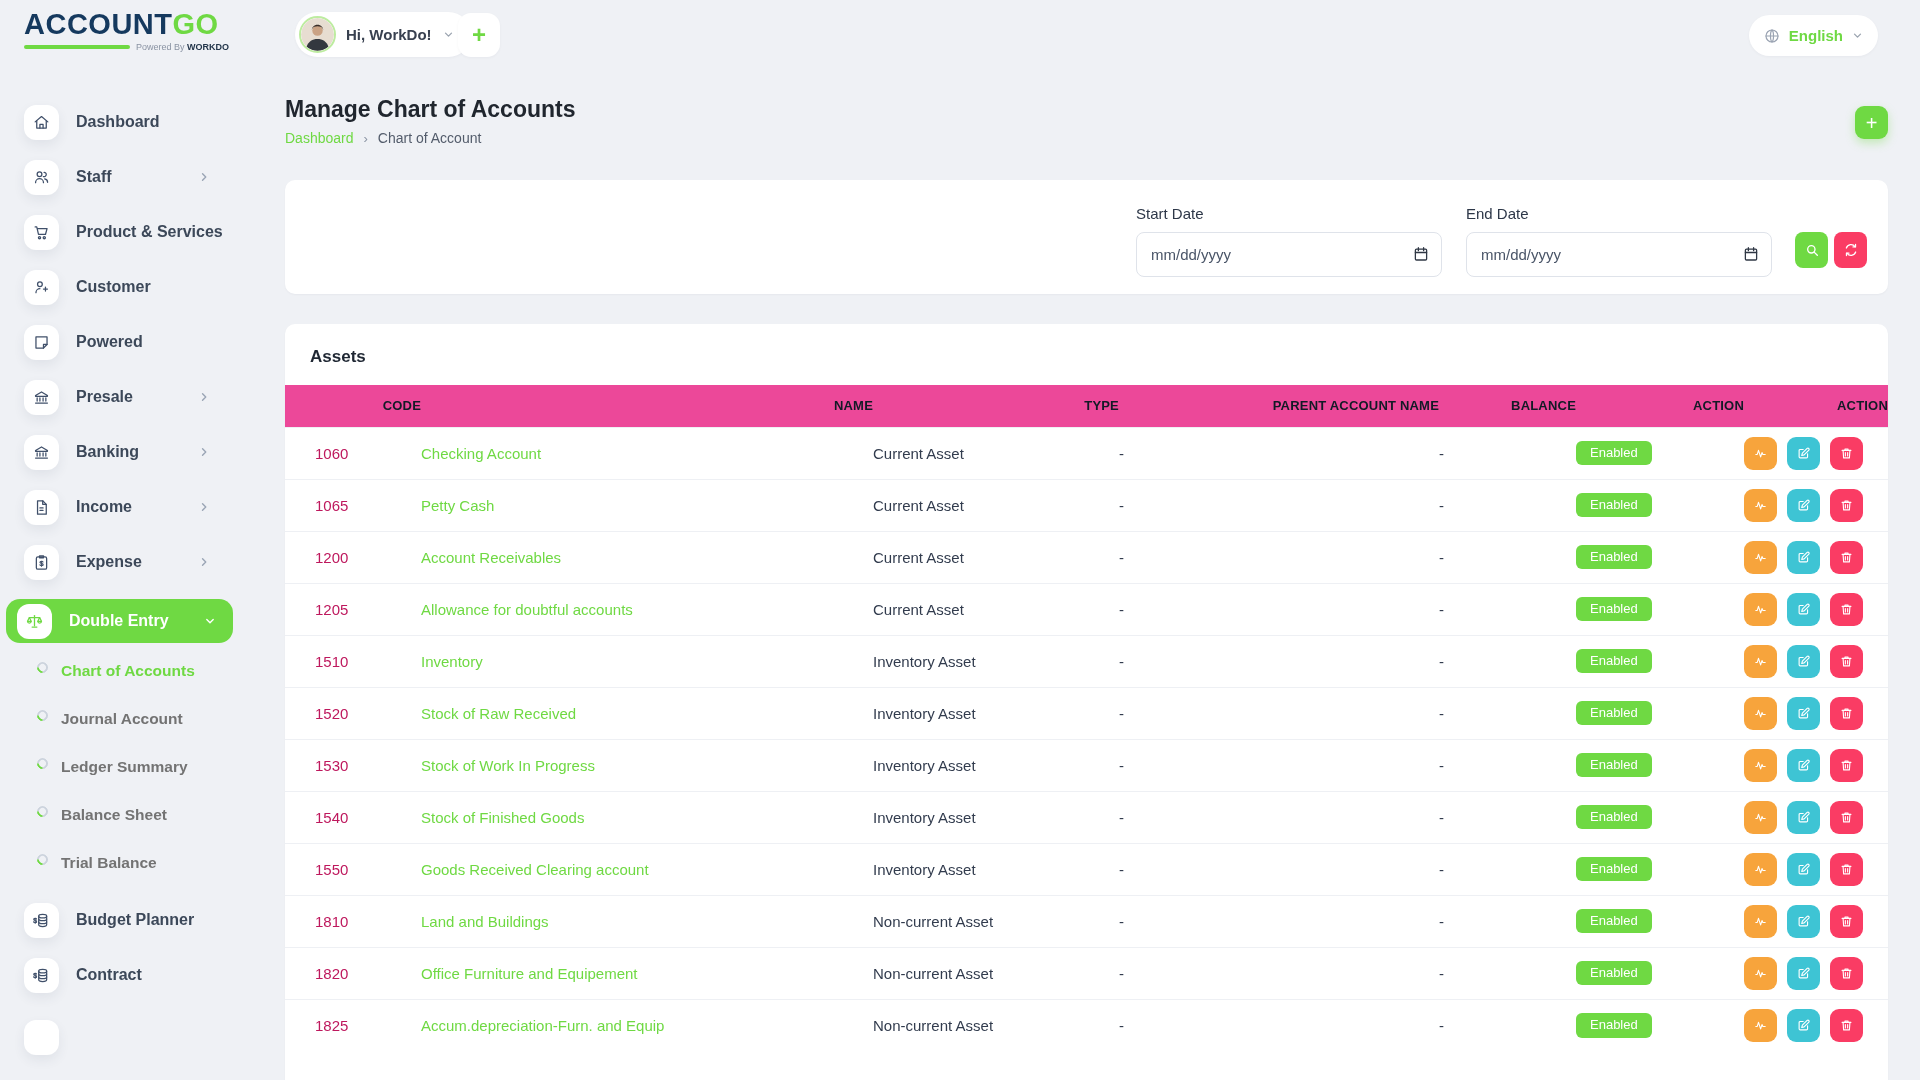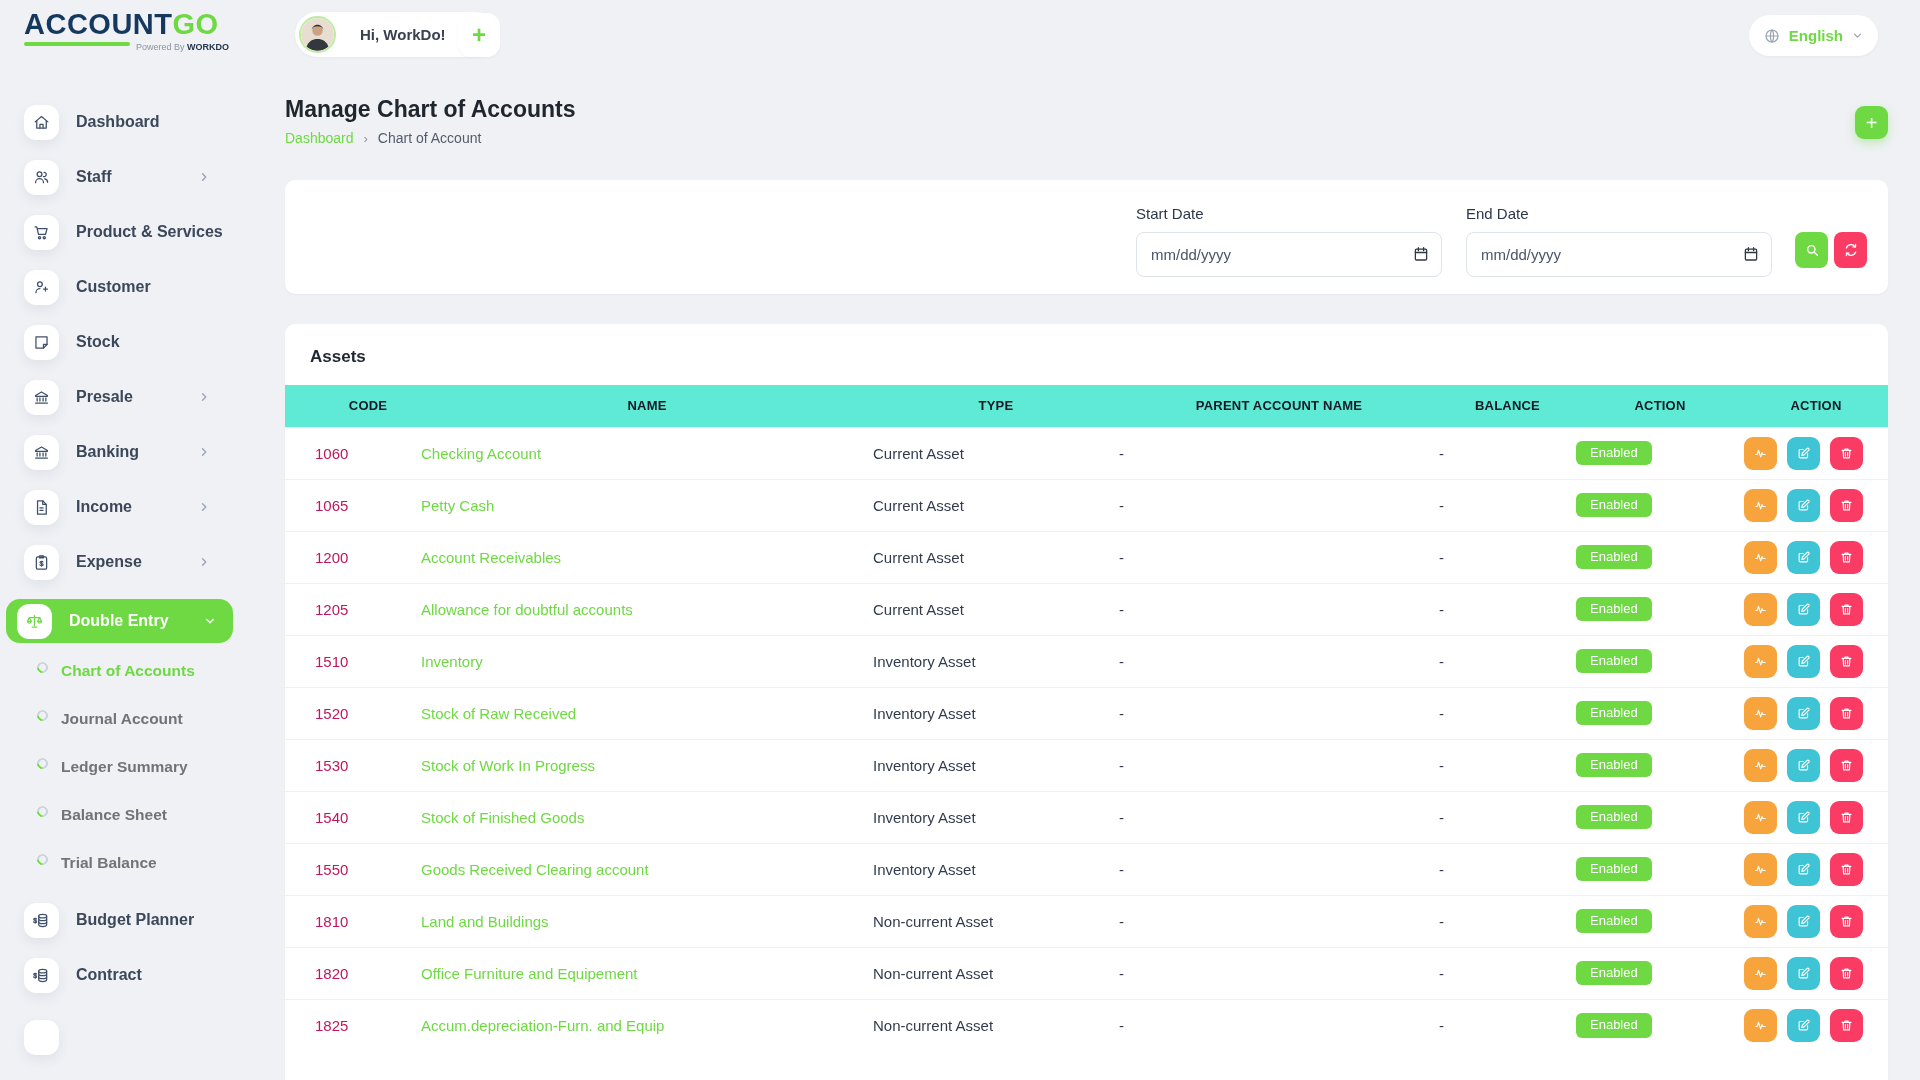--- a/index.html
+++ b/index.html
@@ -9,21 +9,21 @@
     background:#eff1f5; font-family:"Liberation Sans", sans-serif; color:#2c3545;
   }
   .clickable { cursor:pointer; }
 
   
   .sidebar { position:absolute; left:0; top:0; bottom:0; width:263px; }
   .logo { position:absolute; left:24px; top:10px; width:205px; }
   .logo-main { font-size:29px; font-weight:800; letter-spacing:.5px; line-height:1; white-space:nowrap; }
   .logo-a { color:var(--navy,#15395e); }
   .logo-g { color:var(--accent,#6fd943); }
-  .logo-sub { display:flex; align-items:flex-start; margin-top:3px; }
+  .logo-sub { display:flex; align-items:center; margin-top:3px; }
   .logo-bar { height:4px; flex:1 1 auto; background:var(--accent,#6fd943); border-radius:2px; margin-right:6px; }
   .logo-tag { font-size:9px; color:#8a93a3; white-space:nowrap; }
   .logo-tag b { color:#22354a; }
   .nav { position:absolute; top:104px; left:0; right:0; }
   .nav-item { display:flex; align-items:center; height:36px; margin:0 0 19px 0; padding-left:24px; position:relative; width:239px; }
   .nav-tile { width:35px; height:35px; border-radius:12px; background:#fff; box-shadow:0 5px 12px rgba(45,60,90,.08);
               display:flex; align-items:center; justify-content:center; color:#40506a; flex:none; }
   .nav-tile svg { width:19px; height:19px; }
   .nav-label { margin-left:17px; font-size:16px; font-weight:600; color:#3c4859; white-space:nowrap; }
   .nav-chevron { position:absolute; right:28px; color:#9aa5b5; display:flex; }
@@ -37,21 +37,21 @@
   .ring { width:11px; height:11px; border-radius:50%; border:2.4px solid #ccd3dd; border-left-color:var(--accent,#6fd943);
           transform:rotate(-45deg); flex:none; }
   .sub-label { margin-left:13px; font-size:15.5px; color:#737373; font-weight:700; white-space:nowrap; }
   .sub-item.active .sub-label { color:var(--accent,#6fd943); font-weight:700; }
   .nav-item.partial { margin-top:26px; }
 
   
   .main { position:absolute; left:263px; top:0; right:0; bottom:0; }
   .topbar { position:relative; height:70px; }
   .pill { background:#fff; display:flex; align-items:center; box-shadow:0 1px 3px rgba(20,30,60,.04); }
-  .user-pill { position:absolute; left:32px; top:12px; height:45px; border-radius:23px; padding:4px 16px 4px 4px; gap:24px; }
+  .user-pill { position:absolute; left:32px; top:12px; height:45px; border-radius:23px; padding:4px 16px 4px 4px; gap:10px; }
   .avatar { width:37px; height:37px; border-radius:50%; overflow:hidden; border:2px solid #bdeca0; flex:none; display:flex; }
   .avatar svg { width:100%; height:100%; }
   .user-name { font-size:15px; font-weight:600; color:#394150; }
   .chev { color:#9aa3af; display:flex; }
   .chev svg { width:13px; height:13px; }
   .add-pill { position:absolute; left:195px; top:13px; width:42px; height:44px; border-radius:13px; background:#fff; border:none;
               box-shadow:0 1px 3px rgba(20,30,60,.04); display:flex; align-items:center; justify-content:center; }
   .plus-glyph { color:var(--accent,#6fd943); font-size:24px; font-weight:600; line-height:1; }
   .lang-pill { position:absolute; right:42px; top:15px; height:41px; border-radius:21px; padding:0 14px; gap:8px; }
   .globe { color:#9aa3b2; display:flex; }
@@ -82,21 +82,21 @@
   .sq-btn { position:absolute; top:52px; width:33px; height:36px; border:none; border-radius:8px; color:#fff;
             display:flex; align-items:center; justify-content:center; }
   .sq-btn svg { width:16px; height:16px; }
   .sq-btn.green { left:1510px; background:var(--accent,#6fd943); }
   .sq-btn.pink  { left:1549px; background:var(--pink,#fa3c64); }
 
   .table-card { margin:30px 32px 0 22px; background:#fff; border-radius:10px 10px 0 0; height:900px;
                 box-shadow:0 1px 2px rgba(16,24,40,.04); }
   .table-card h2 { margin:0; padding:23px 25px 18px; font-size:17px; font-weight:700; color:#1f2733; }
   table { width:100%; border-collapse:collapse; table-layout:fixed; }
-  thead th { height:42px; background:#5eead4; font-size:13px; font-weight:800; color:#131a26; text-align:center;
+  thead th { height:42px; background:#ec4899; font-size:13px; font-weight:800; color:#131a26; text-align:right;
              letter-spacing:.2px; padding:0; }
   thead th:first-child, tbody td:first-child { padding-left:30px; }
   tbody td { height:52px; border-top:1px solid #eef0f4; font-size:15px; padding:0; color:#323c4e; }
   .td-code { color:#be185d; }
   .td-name a { color:var(--accent,#6fd943); text-decoration:none; }
   .badge { display:inline-block; background:var(--accent,#6fd943); color:#fff; font-size:13px; padding:5px 14px;
            border-radius:6px; line-height:1.15; }
   .abtn { width:33px; height:33px; border:none; border-radius:9px; color:#fff; margin-right:6px;
           display:inline-flex; align-items:center; justify-content:center; vertical-align:middle; }
   .abtn svg { width:15px; height:15px; }
@@ -168,21 +168,21 @@
     <span class="nav-label">Customer</span>
 
   </div>
       <div class="nav-item clickable">
     <span class="nav-tile">
           <svg viewBox="0 0 24 24" fill="none" stroke="currentColor" stroke-width="1.6" stroke-linecap="round" stroke-linejoin="round">
             <path d="M5 5h14v9.5L14.5 19H5z"></path>
             <path d="M14.5 19v-4.5H19"></path>
           </svg>
         </span>
-    <span class="nav-label">Stock</span>
+    <span class="nav-label">Powered</span>
 
   </div>
       <div class="nav-item clickable">
     <span class="nav-tile">
           <svg viewBox="0 0 24 24" fill="none" stroke="currentColor" stroke-width="1.6" stroke-linecap="round" stroke-linejoin="round">
             <path d="M4.5 9.5 12 5l7.5 4.5v1h-15z"></path>
             <path d="M6.5 12.5v4M10 12.5v4M14 12.5v4M17.5 12.5v4"></path>
             <path d="M4.5 19h15"></path>
           </svg>
         </span>

